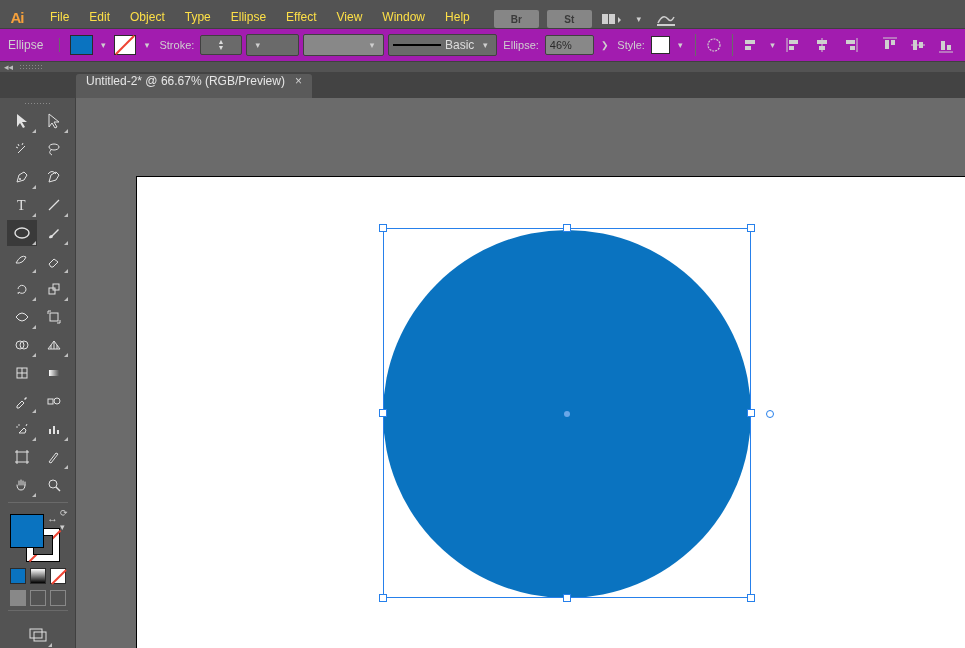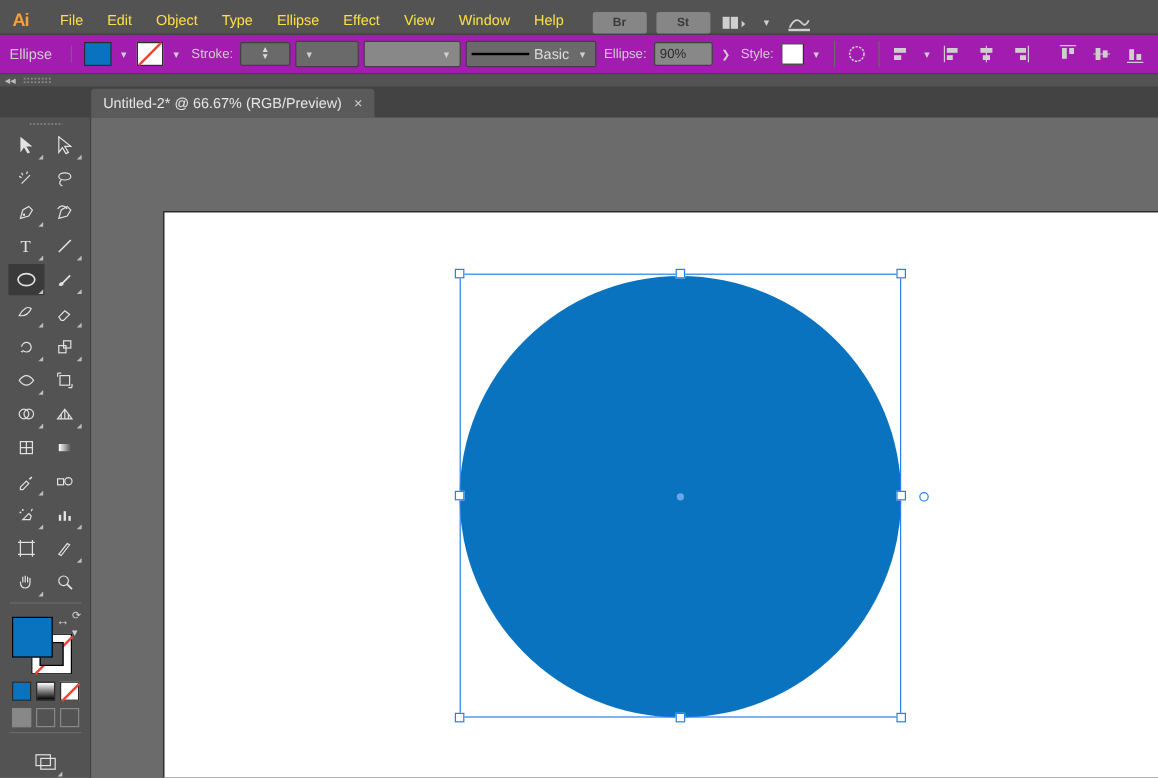--- a/index.html
+++ b/index.html
@@ -32,21 +32,21 @@
   .align-group { margin-left:auto; display:flex; gap:6px; align-items:center;}
   .ic-btn { width:22px; height:20px; display:flex; align-items:center; justify-content:center; color:#d0d0d0; }
   .ic-btn svg, .menu-ic svg { display:block; }
 
   
   .grabber { height: 10px; background:#535353; display:flex; align-items:center; padding-left:4px;}
   .grabber .dots { width:24px; height:6px; background-image: radial-gradient(#8a8a8a 1px, transparent 1px); background-size: 3px 3px; }
 
   
   .tabstrip { height: 26px; background: #434343; display:flex; align-items:flex-end; padding-left: 76px; }
-  .doc-tab { height: 24px; background: #5a5a5a; display:flex; align-items:center; gap:10px; padding: 0 10px; border-top-left-radius:3px; border-top-right-radius:3px; color:#e6e6e6; font-size:12px;}
+  .doc-tab { height: 24px; background: #5a5a5a; display:flex; align-items:flex-start; gap:10px; padding: 0 10px; border-top-left-radius:3px; border-top-right-radius:3px; color:#e6e6e6; font-size:12px;}
   .doc-tab .x { font-size: 12px; color:#d0d0d0; cursor:default;}
 
   
   .workarea { position:absolute; top: 98px; bottom:0; left:0; right:0; display:flex; }
 
   
   .toolbox { width: 76px; background:#535353; border-right:1px solid #404040; display:flex; flex-direction:column; align-items:center; padding-top:4px;}
   .toolbox .dots { width:28px; height:6px; background-image: radial-gradient(#8a8a8a 1px, transparent 1px); background-size: 3px 3px; margin-bottom:4px;}
   .tool-grid { display:grid; grid-template-columns: 30px 30px; gap:2px;}
   .tcell { width:30px; height:26px; display:flex; align-items:center; justify-content:center; color:#e2e2e2; position:relative;}
@@ -140,21 +140,21 @@
       <div class="chev" style="margin-left:auto">▾</div>
     </div>
 
   <div class="combo">
     <div class="line"></div>
     <div class="txt">Basic</div>
     <div class="chev">▾</div>
   </div>
 
   <div class="ctl-label">Ellipse:</div>
-  <div class="opacity-field">90%</div>
+  <div class="opacity-field">46%</div>
   <div class="chev">❯</div>
 
   <div class="ctl-label">Style:</div>
   <div class="swatch white" style="width:20px;height:18px"></div>
   <div class="chev">▾</div>
 
   <div class="vdiv"></div>
   <div class="ic-btn">
     <svg width="16" height="16" viewBox="0 0 16 16">
         <circle cx="8" cy="8" r="6" fill="none" stroke="#cfcfcf" stroke-width="1.2" stroke-dasharray="2 1"></circle>

